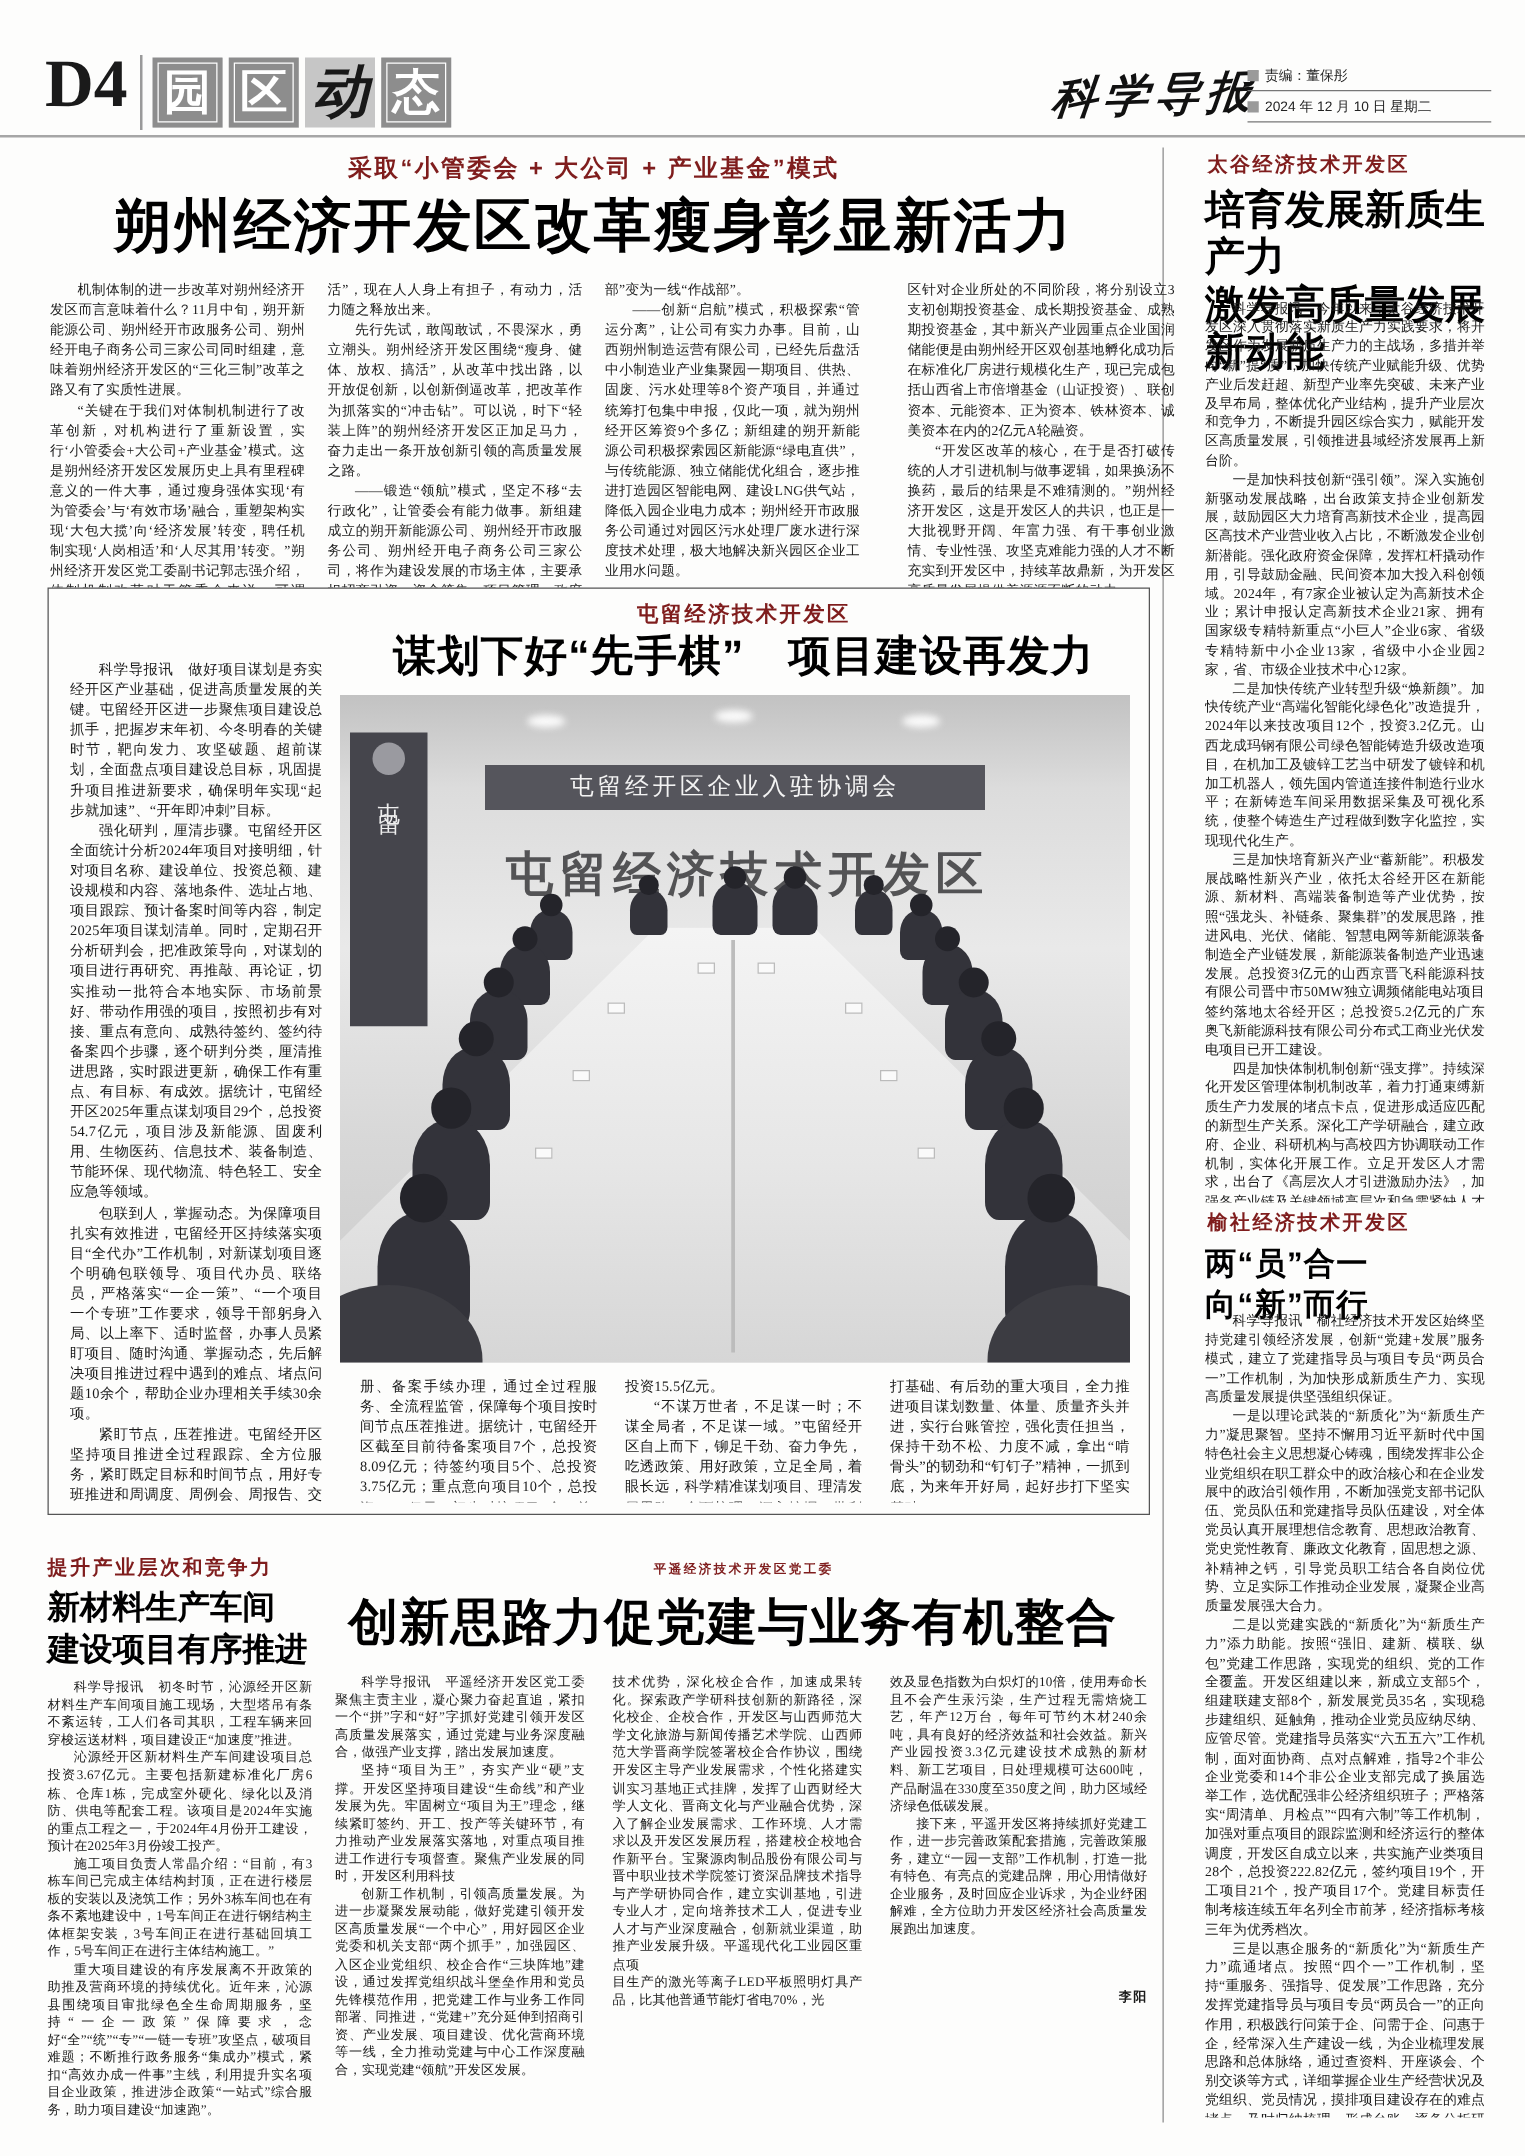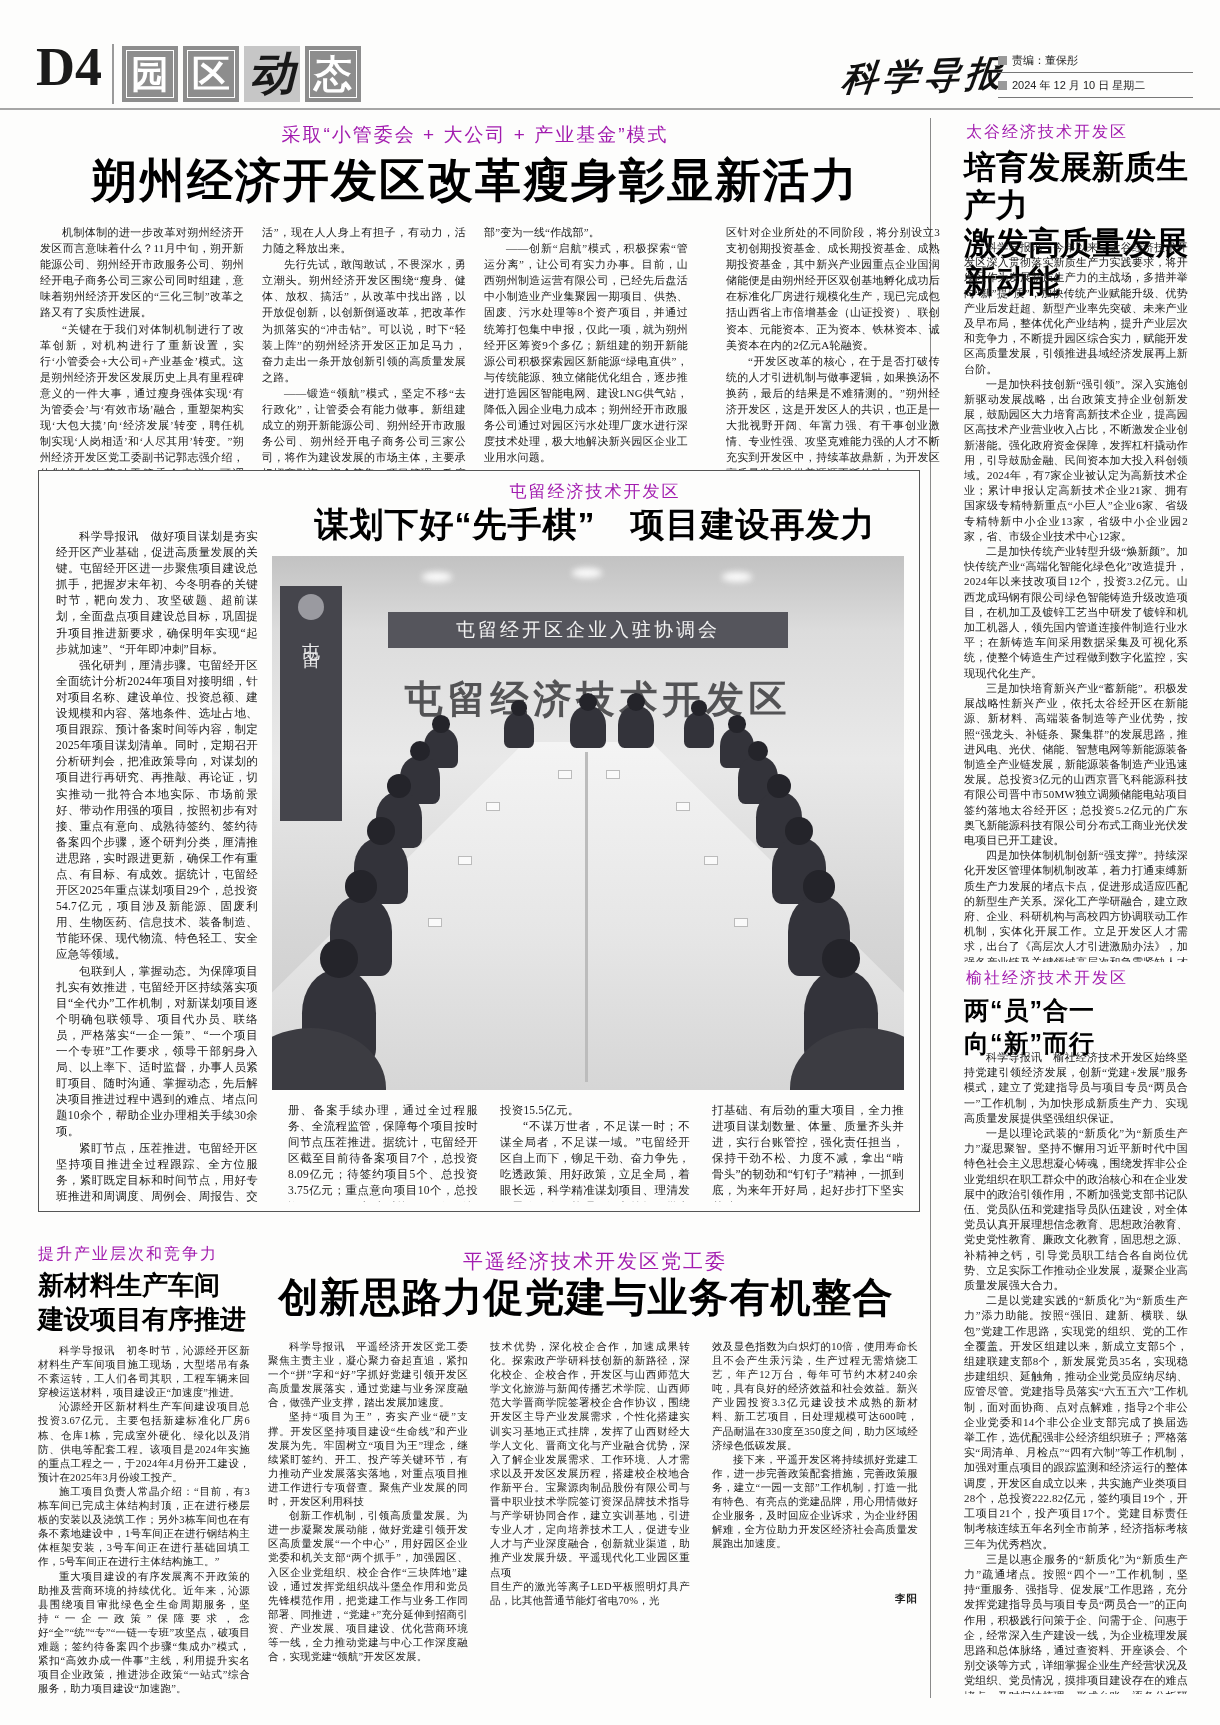--- a/index.html
+++ b/index.html
@@ -15,21 +15,21 @@
   .sec-box--script{background:#c6c6c6;color:#181818;box-shadow:none;
            font-family:"Liberation Serif",serif;font-style:italic;font-size:46px;}
   .vline{background:#9a9a9a;width:2px;}
   .masthead{font-family:"Liberation Serif",serif;font-weight:900;font-style:italic;font-size:36px;
             letter-spacing:5px;transform:skewX(-8deg) rotate(-2deg);color:#111;}
   .hinfo{width:195px;font-family:"Liberation Sans",sans-serif;font-size:11px;color:#222;}
   .hinfo .row{display:flex;align-items:center;gap:5px;height:24px;border-bottom:1px solid #777;}
   .hinfo .sq{width:9px;height:9px;background:#9a9a9a;display:inline-block;flex:0 0 auto;}
   .hrule{height:2px;background:#a6a6a6;}
   
-  .kicker{font-family:"Liberation Sans","DejaVu Sans",sans-serif;font-weight:400;letter-spacing:2px;color:#a21caf;}
+  .kicker{font-family:"Liberation Sans","DejaVu Sans",sans-serif;font-weight:700;letter-spacing:2px;color:#7f1d1d;}
   .headline{font-family:"Liberation Sans","DejaVu Sans",sans-serif;font-weight:900;color:#000;}
   .tc{text-align:center;}
   
   .colblock{overflow:hidden;}
   .colblock p{margin:0;text-indent:2em;text-align:justify;letter-spacing:.2px;}
   .colblock p.cont{text-indent:0;}
   .colblock p.byline{text-indent:0;text-align:right;font-weight:700;
       font-family:"Liberation Sans",sans-serif;letter-spacing:1px;margin-top:40px;}
   .main-body p{font-size:11px;line-height:16.1px;}
   .mid-body p{font-size:11.5px;line-height:16.1px;}
@@ -201,25 +201,25 @@
 
   <div class="abs kicker" style="left:38px;top:1244px;font-size:16px;">提升产业层次和竞争力</div>
   <div class="abs headline" style="left:38px;top:1268px;width:220px;font-size:26px;line-height:34px;">
     <div>新材料生产车间</div>
     <div>建设项目有序推进</div>
   </div>
   <div class="abs colblock small-body" style="left:38px;top:1344px;width:212px;height:356px;">
       <p>科学导报讯　初冬时节，沁源经开区新材料生产车间项目施工现场，大型塔吊有条不紊运转，工人们各司其职，工程车辆来回穿梭运送材料，项目建设正“加速度”推进。</p>
       <p>沁源经开区新材料生产车间建设项目总投资3.67亿元。主要包括新建标准化厂房6栋、仓库1栋，完成室外硬化、绿化以及消防、供电等配套工程。该项目是2024年实施的重点工程之一，于2024年4月份开工建设，预计在2025年3月份竣工投产。</p>
       <p>施工项目负责人常晶介绍：“目前，有3栋车间已完成主体结构封顶，正在进行楼层板的安装以及浇筑工作；另外3栋车间也在有条不紊地建设中，1号车间正在进行钢结构主体框架安装，3号车间正在进行基础回填工作，5号车间正在进行主体结构施工。”</p>
-      <p>重大项目建设的有序发展离不开政策的助推及营商环境的持续优化。近年来，沁源县围绕项目审批绿色全生命周期服务，坚持“一企一政策”保障要求，念好“全”“统”“专”“一链一专班”攻坚点，破项目难题；签约待备案四个步骤“集成办”模式，紧扣“高效办成一件事”主线，利用提升实名项目企业政策，推进涉企政策“一站式”综合服务，助力项目建设“加速跑”。</p>
+      <p>重大项目建设的有序发展离不开政策的助推及营商环境的持续优化。近年来，沁源县围绕项目审批绿色全生命周期服务，坚持“一企一政策”保障要求，念好“全”“统”“专”“一链一专班”攻坚点，破项目难题；不断推行政务服务“集成办”模式，紧扣“高效办成一件事”主线，利用提升实名项目企业政策，推进涉企政策“一站式”综合服务，助力项目建设“加速跑”。</p>
       <p class="byline">任蕾</p>
     </div>
 
-  <div class="abs kicker tc" style="left:270px;top:1248px;width:650px;font-size:20px;">平遥经济技术开发区党工委</div>
+  <div class="abs kicker tc" style="left:270px;top:1248px;width:650px;font-size:10px;">平遥经济技术开发区党工委</div>
   <div class="abs headline tc" style="left:252px;top:1270px;width:668px;font-size:40px;letter-spacing:1px;">创新思路力促党建与业务有机整合</div>
   <div class="abs colblock small-body" style="left:268px;top:1340px;width:200px;height:360px;">
       <p>科学导报讯　平遥经济开发区党工委聚焦主责主业，凝心聚力奋起直追，紧扣一个“拼”字和“好”字抓好党建引领开发区高质量发展落实，通过党建与业务深度融合，做强产业支撑，踏出发展加速度。</p>
       <p>坚持“项目为王”，夯实产业“硬”支撑。开发区坚持项目建设“生命线”和产业发展为先。牢固树立“项目为王”理念，继续紧盯签约、开工、投产等关键环节，有力推动产业发展落实落地，对重点项目推进工作进行专项督查。聚焦产业发展的同时，开发区利用科技</p>
       <p>创新工作机制，引领高质量发展。为进一步凝聚发展动能，做好党建引领开发区高质量发展“一个中心”，用好园区企业党委和机关支部“两个抓手”，加强园区、入区企业党组织、校企合作“三块阵地”建设，通过发挥党组织战斗堡垒作用和党员先锋模范作用，把党建工作与业务工作同部署、同推进，“党建+”充分延伸到招商引资、产业发展、项目建设、优化营商环境等一线，全力推动党建与中心工作深度融合，实现党建“领航”开发区发展。</p>
     </div>
   <div class="abs colblock small-body" style="left:490px;top:1340px;width:200px;height:360px;">
       <p class="cont">技术优势，深化校企合作，加速成果转化。探索政产学研科技创新的新路径，深化校企、企校合作，开发区与山西师范大学文化旅游与新闻传播艺术学院、山西师范大学晋商学院签署校企合作协议，围绕开发区主导产业发展需求，个性化搭建实训实习基地正式挂牌，发挥了山西财经大学人文化、晋商文化与产业融合优势，深入了解企业发展需求、工作环境、人才需求以及开发区发展历程，搭建校企校地合作新平台。宝聚源肉制品股份有限公司与晋中职业技术学院签订资深品牌技术指导与产学研协同合作，建立实训基地，引进专业人才，定向培养技术工人，促进专业人才与产业深度融合，创新就业渠道，助推产业发展升级。平遥现代化工业园区重点项</p>
       <p class="cont">目生产的激光等离子LED平板照明灯具产品，比其他普通节能灯省电70%，光</p>
     </div>

